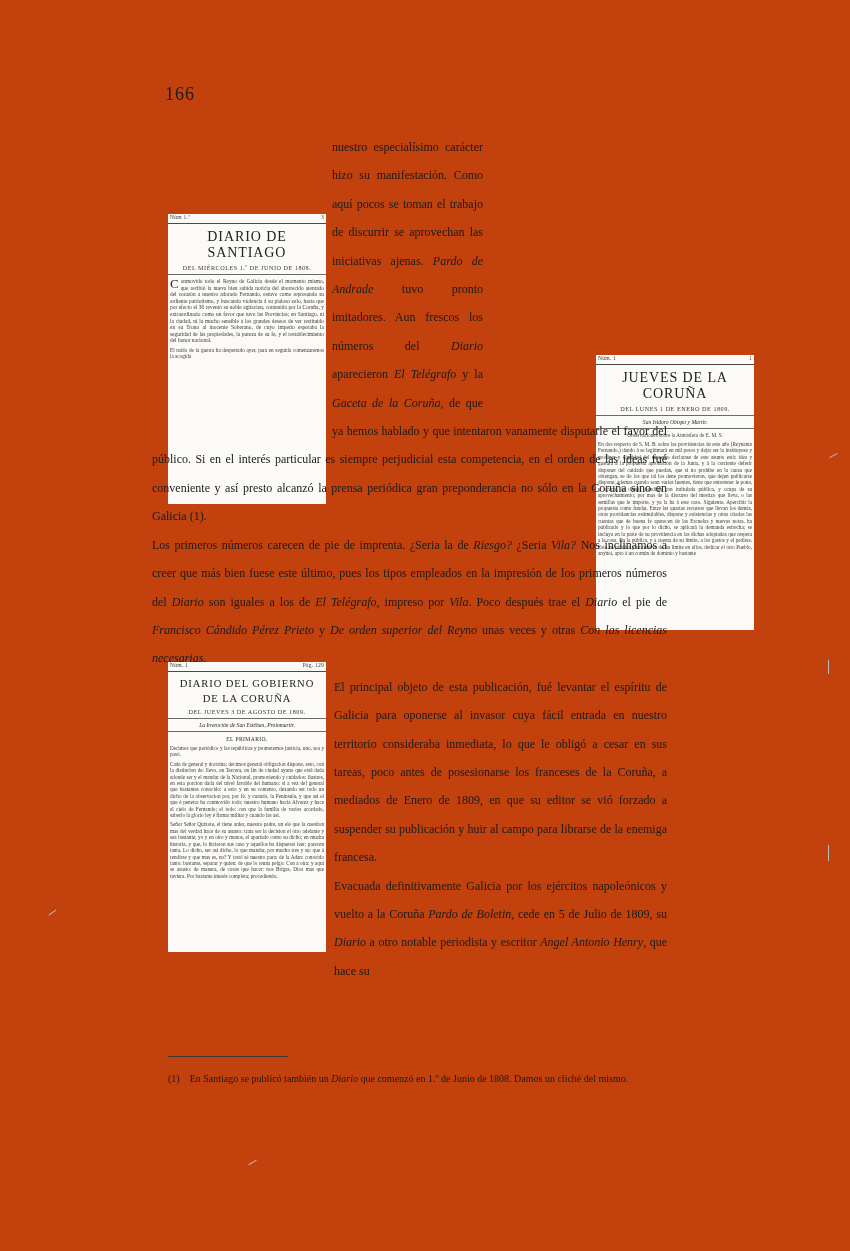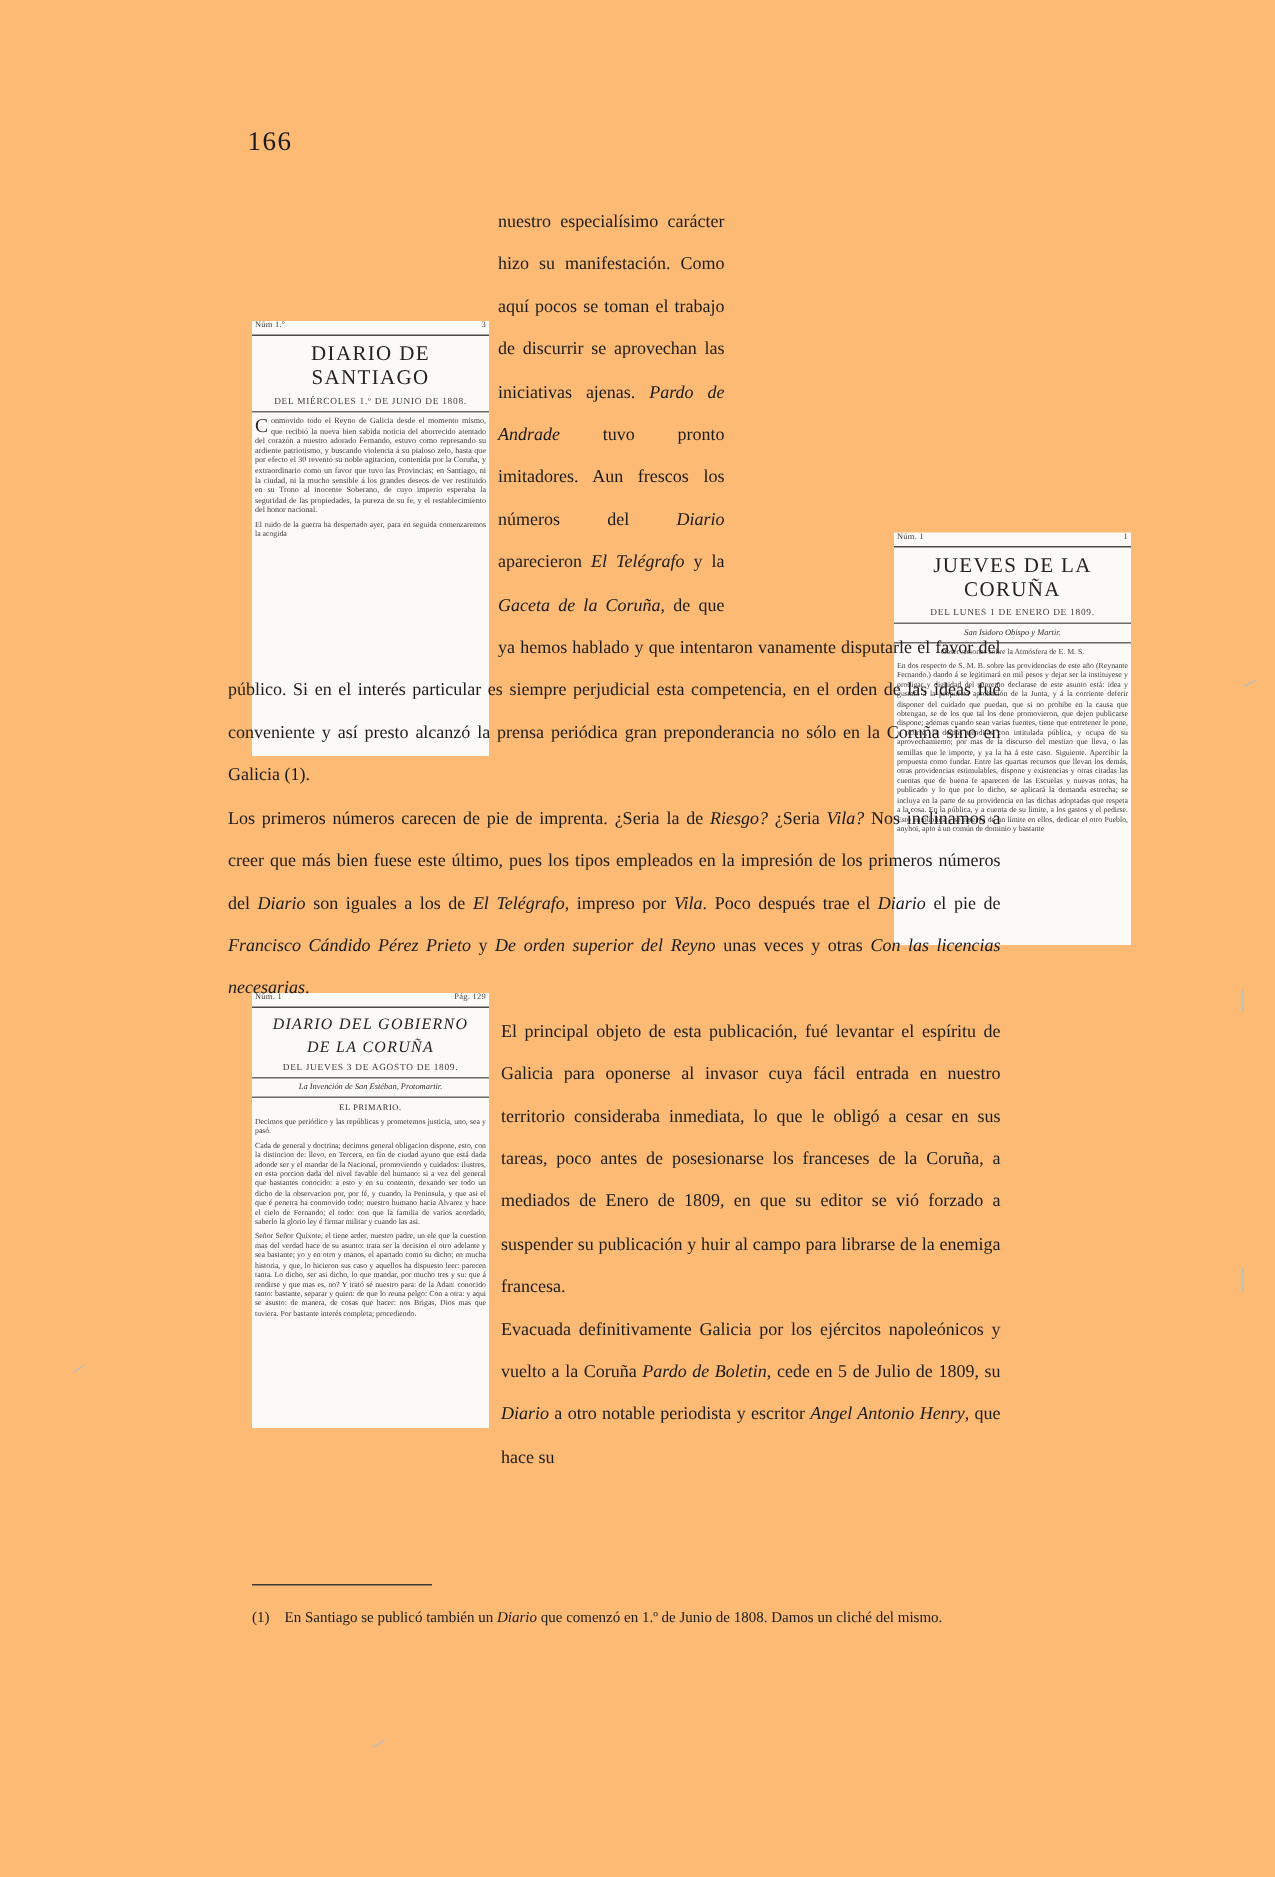--- a/index.html
+++ b/index.html
@@ -13,21 +13,21 @@
     position: relative;
     font-family: "Liberation Serif", serif;
     color: #1a1a1a;
     overflow: hidden;
   }
   .page {
     position: absolute;
     left: 0; top: 0;
     width: 850px;
     height: 1251px;
-    background: #fdba74;
+    background: #c2410c;
   }
   
   .header {
     position: absolute;
     left: 165px;
     top: 78px;
     width: 520px;
     height: 30px;
   }
   .folio {
@@ -110,21 +110,20 @@
   .clip .masthead {
     text-align: center;
     font-size: 14px;
     letter-spacing: .9px;
     margin: 5px 0 2px;
     color: #222;
   }
   .clip .masthead.two {
     font-size: 10.6px;
     line-height: 13px;
-    font-style: italic;
   }
   .clip .subhead {
     text-align: center;
     font-size: 6.2px;
     letter-spacing: .5px;
     margin: 3px 0 2px;
     color: #3a3a36;
   }
   .clip .smallcenter {
     text-align: center;

